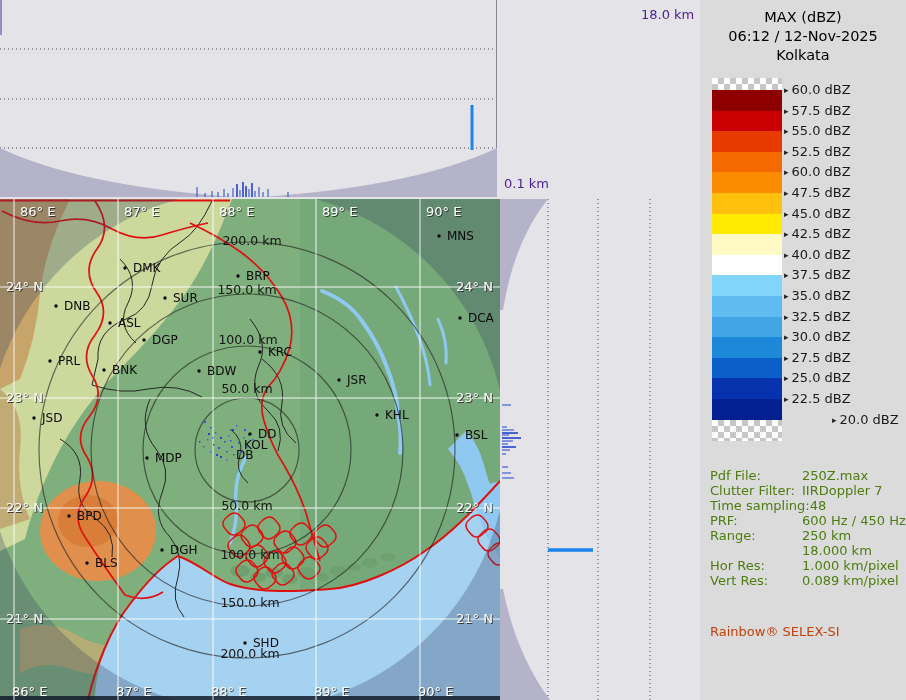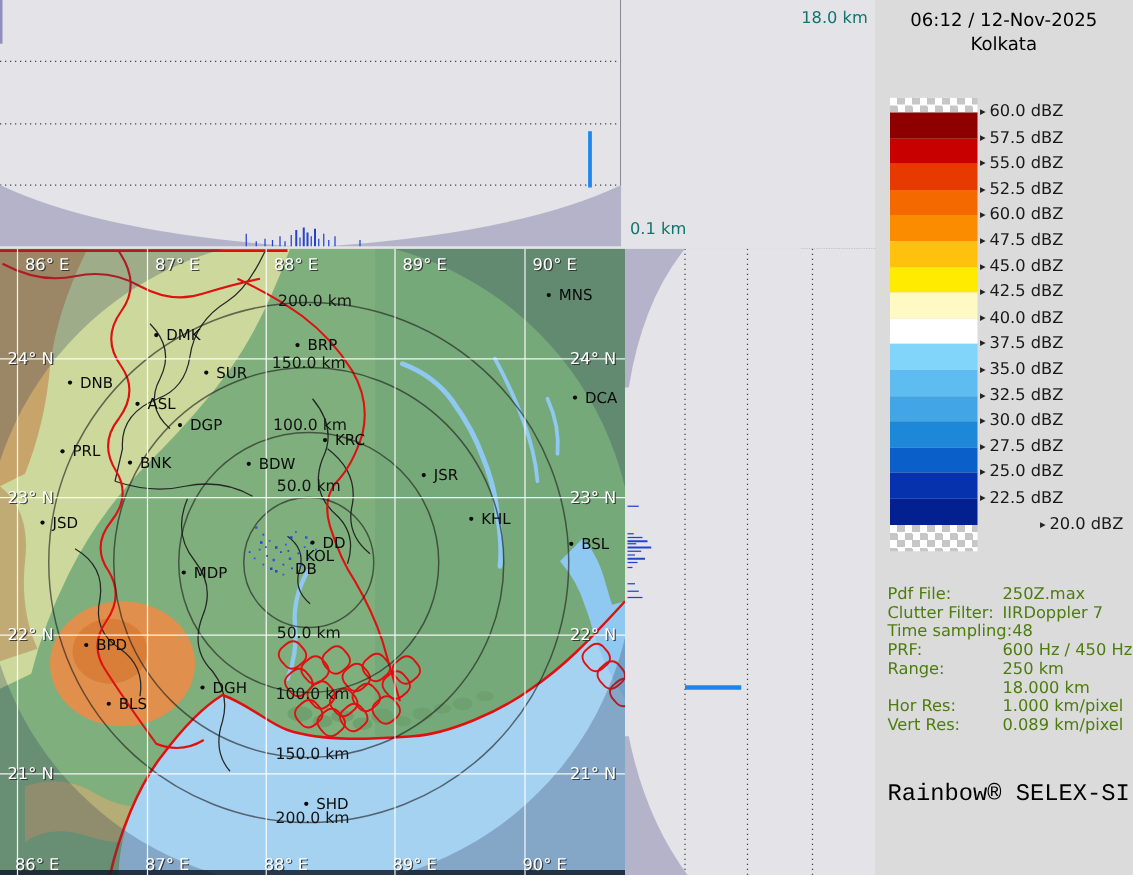--- a/index.html
+++ b/index.html
@@ -5,39 +5,39 @@
   html,body{margin:0;padding:0;}
   body{width:906px;height:700px;overflow:hidden;background:#DCDCDC;
        font-family:"DejaVu Sans","Liberation Sans",sans-serif;position:relative;}
   #stage{position:absolute;inset:0;width:906px;height:700px;}
   .abs{position:absolute;}
   
   #top-panel{left:0;top:0;width:497px;height:199px;}
   #corner-area{left:497px;top:0;width:203px;height:199px;background:#E3E3E8;}
   #right-panel{left:500px;top:199px;width:200px;height:501px;}
   #map-wrap{left:0;top:199px;width:500px;height:501px;}
-  .axis-label{font-size:13px;color:#0f766e;}
+  .axis-label{font-size:13px;color:#4c1d95;}
   #label-18km{left:641px;top:7px;}
   #label-01km{left:504px;top:176px;}
   #corner-rule{left:638px;top:199px;width:62px;height:0;border-top:1px dotted #666;}
   
   #legend{left:700px;top:0;width:206px;height:700px;background:#DBDBDB;}
   #legend-title{position:absolute;left:0;top:8px;width:206px;text-align:center;
                 font-size:14.5px;line-height:19px;color:#000;}
   .checker{background-image:conic-gradient(#c6c6c6 25%,#ffffff 0 50%,#c6c6c6 0 75%,#ffffff 0);
            background-size:12px 12px;}
   #scale-col{position:absolute;left:12px;top:78px;width:70px;height:365px;}
   .scale-block{position:absolute;left:0;width:70px;}
   .scale-label{position:absolute;left:84px;font-size:13px;color:#1a1a1a;white-space:nowrap;}
   .scale-label .arrow{font-size:9px;margin-right:3px;position:relative;top:-1px;color:#222;}
   
   #meta{position:absolute;left:10px;top:468px;width:196px;font-size:13px;color:#4d7c0f;}
   .meta-row{display:flex;height:15px;line-height:15px;white-space:nowrap;}
   .meta-label{min-width:92px;}
-  #meta-footer{position:absolute;left:10px;top:624px;font-size:19px;color:#000000;font-family:Liberation Mono, monospace;}
+  #meta-footer{position:absolute;left:10px;top:624px;font-size:13px;color:#c2410c;}
   svg{display:block;}
   text{font-family:"DejaVu Sans","Liberation Sans",sans-serif;}
 </style>
 </head>
 <body>
 
 <div id="stage">
 
   <svg id="top-panel" class="abs" width="497" height="199">
     <rect x="0" y="0" width="497" height="199" fill="#E3E3E8"></rect>
@@ -336,20 +336,21 @@
         <text x="170" y="355" font-size="12" fill="#0A0A0A">DGH</text>
         <circle cx="87" cy="364" r="1.7" fill="#0A0A0A"></circle>
         <text x="95" y="368" font-size="12" fill="#0A0A0A">BLS</text>
         <circle cx="245" cy="444" r="1.7" fill="#0A0A0A"></circle>
         <text x="253" y="448" font-size="12" fill="#0A0A0A">SHD</text>
       </g>
   </svg>
 
   <div id="legend" class="abs">
     <div id="legend-title">
+      <div>MAX (dBZ)</div>
       <div>06:12 / 12-Nov-2025</div>
       <div>Kolkata</div>
     </div>
     <div id="scale-col">
         <div class="scale-block checker" style="top: 0px; height: 12px;"></div>
         <div class="scale-block" style="top: 12px; height: 20.6px; background: rgb(142, 0, 0);"></div>
         <div class="scale-block" style="top: 32.6px; height: 20.6px; background: rgb(200, 0, 0);"></div>
         <div class="scale-block" style="top: 53.2px; height: 20.6px; background: rgb(230, 58, 0);"></div>
         <div class="scale-block" style="top: 73.8px; height: 20.6px; background: rgb(245, 106, 0);"></div>
         <div class="scale-block" style="top: 94.4px; height: 20.6px; background: rgb(251, 140, 0);"></div>

